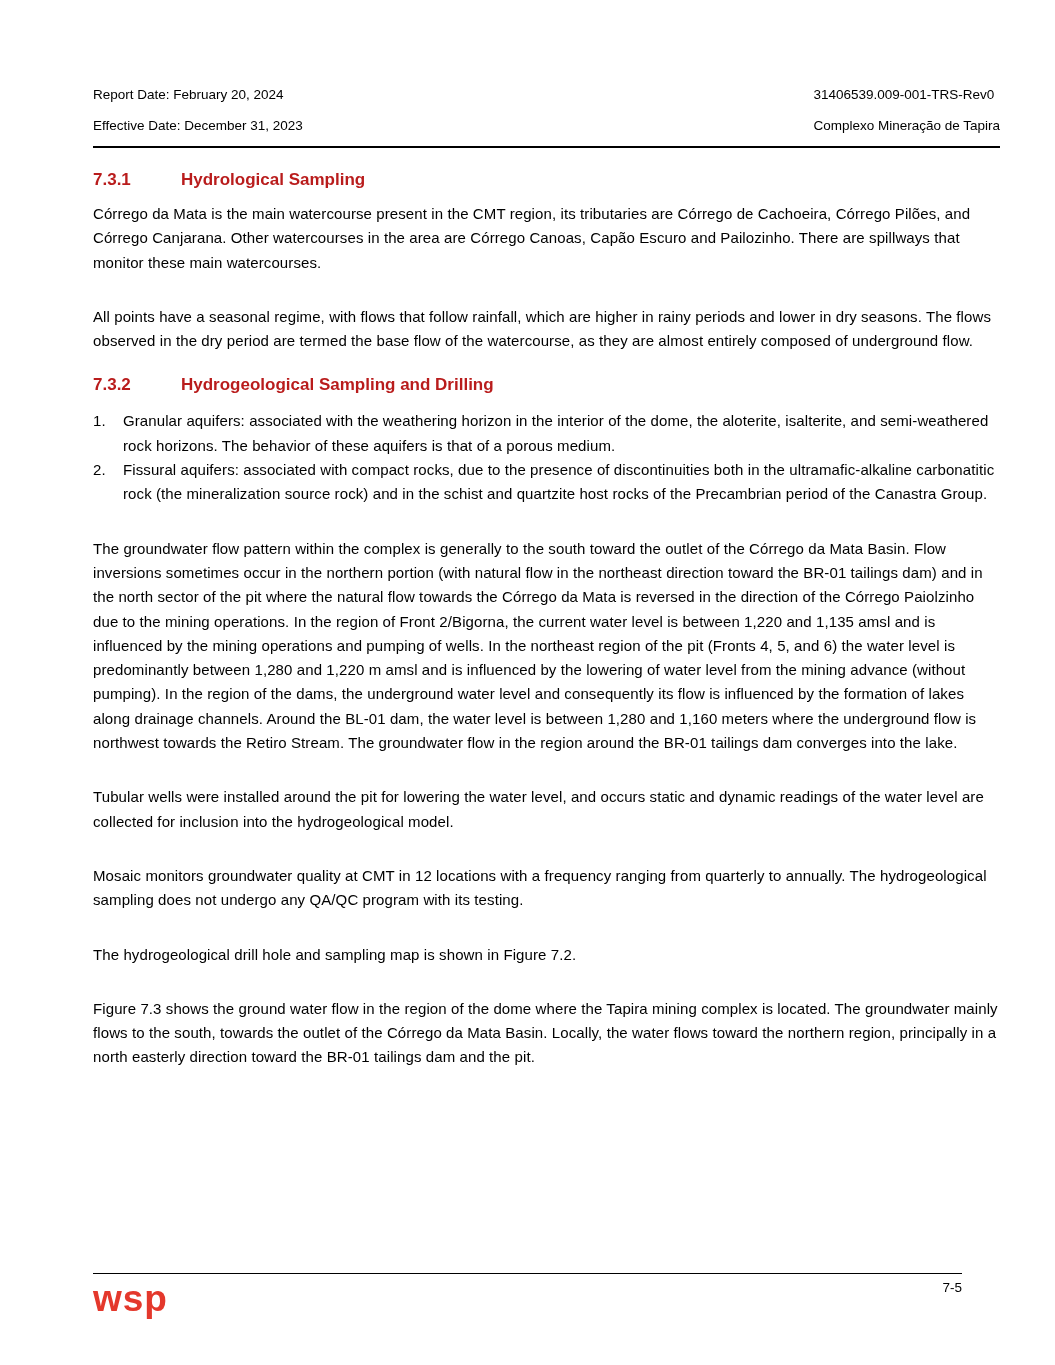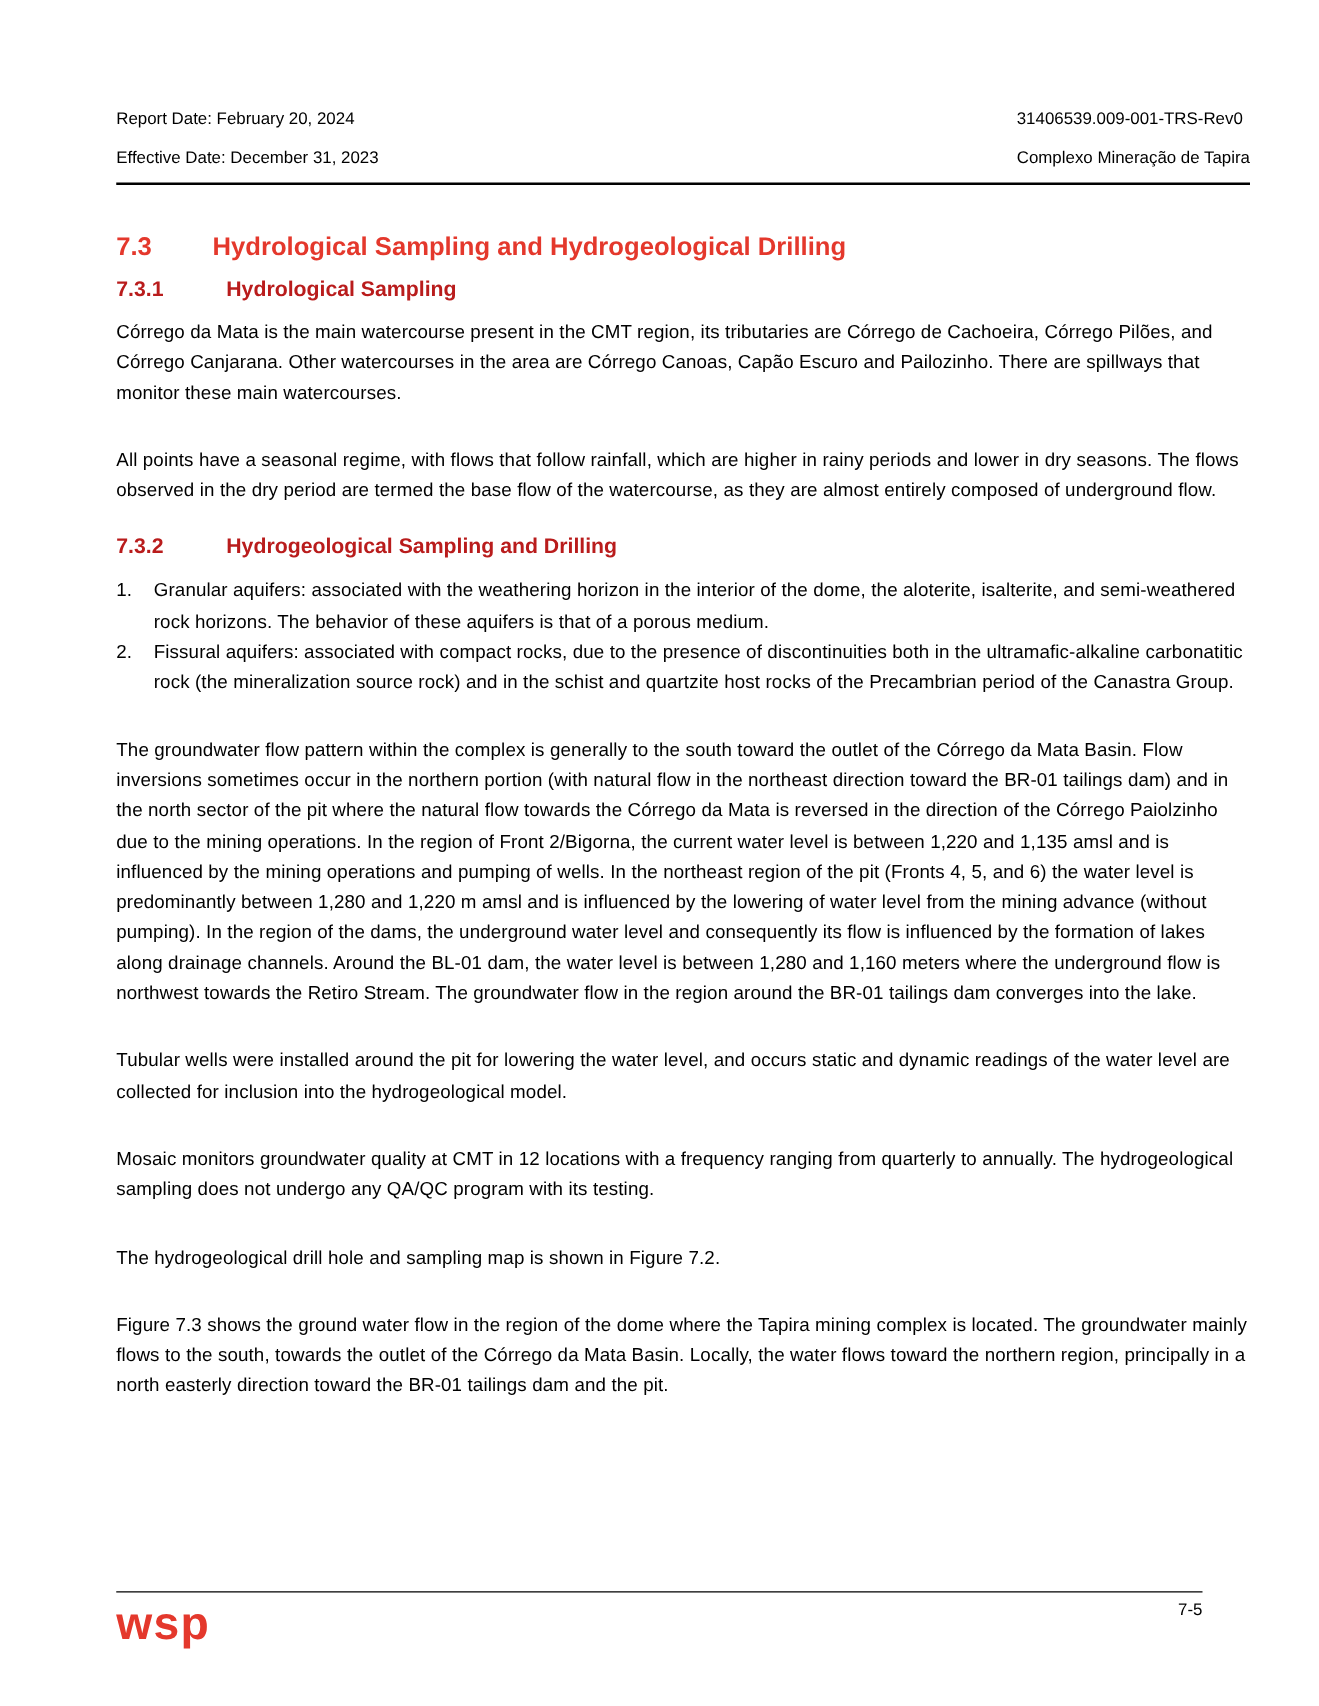--- a/index.html
+++ b/index.html
@@ -108,24 +108,20 @@
       <span>Report Date: February 20, 2024</span>
       <span>Effective Date: December 31, 2023</span>
     </div>
     <div class="col right">
       <span>31406539.009-001-TRS-Rev0</span>
       <span>Complexo Mineração de Tapira</span>
     </div>
   </div>
   <hr class="header-rule">
 
-  <h1 class="section-heading">
-    <span class="num">7.3</span>
-    <span class="title">Hydrological Sampling and Hydrogeological Drilling</span>
-  </h1>
 
   <h2 class="sub-heading">
     <span class="num">7.3.1</span>
     <span class="title">Hydrological Sampling</span>
   </h2>
 
   <p class="body-text">Córrego da Mata is the main watercourse present in the CMT region, its tributaries are Córrego de Cachoeira, Córrego Pilões, and Córrego Canjarana. Other watercourses in the area are Córrego Canoas, Capão Escuro and Pailozinho. There are spillways that monitor these main watercourses.</p>
   <p class="body-text">All points have a seasonal regime, with flows that follow rainfall, which are higher in rainy periods and lower in dry seasons. The flows observed in the dry period are termed the base flow of the watercourse, as they are almost entirely composed of underground flow.</p>
 
   <h2 class="sub-heading">

